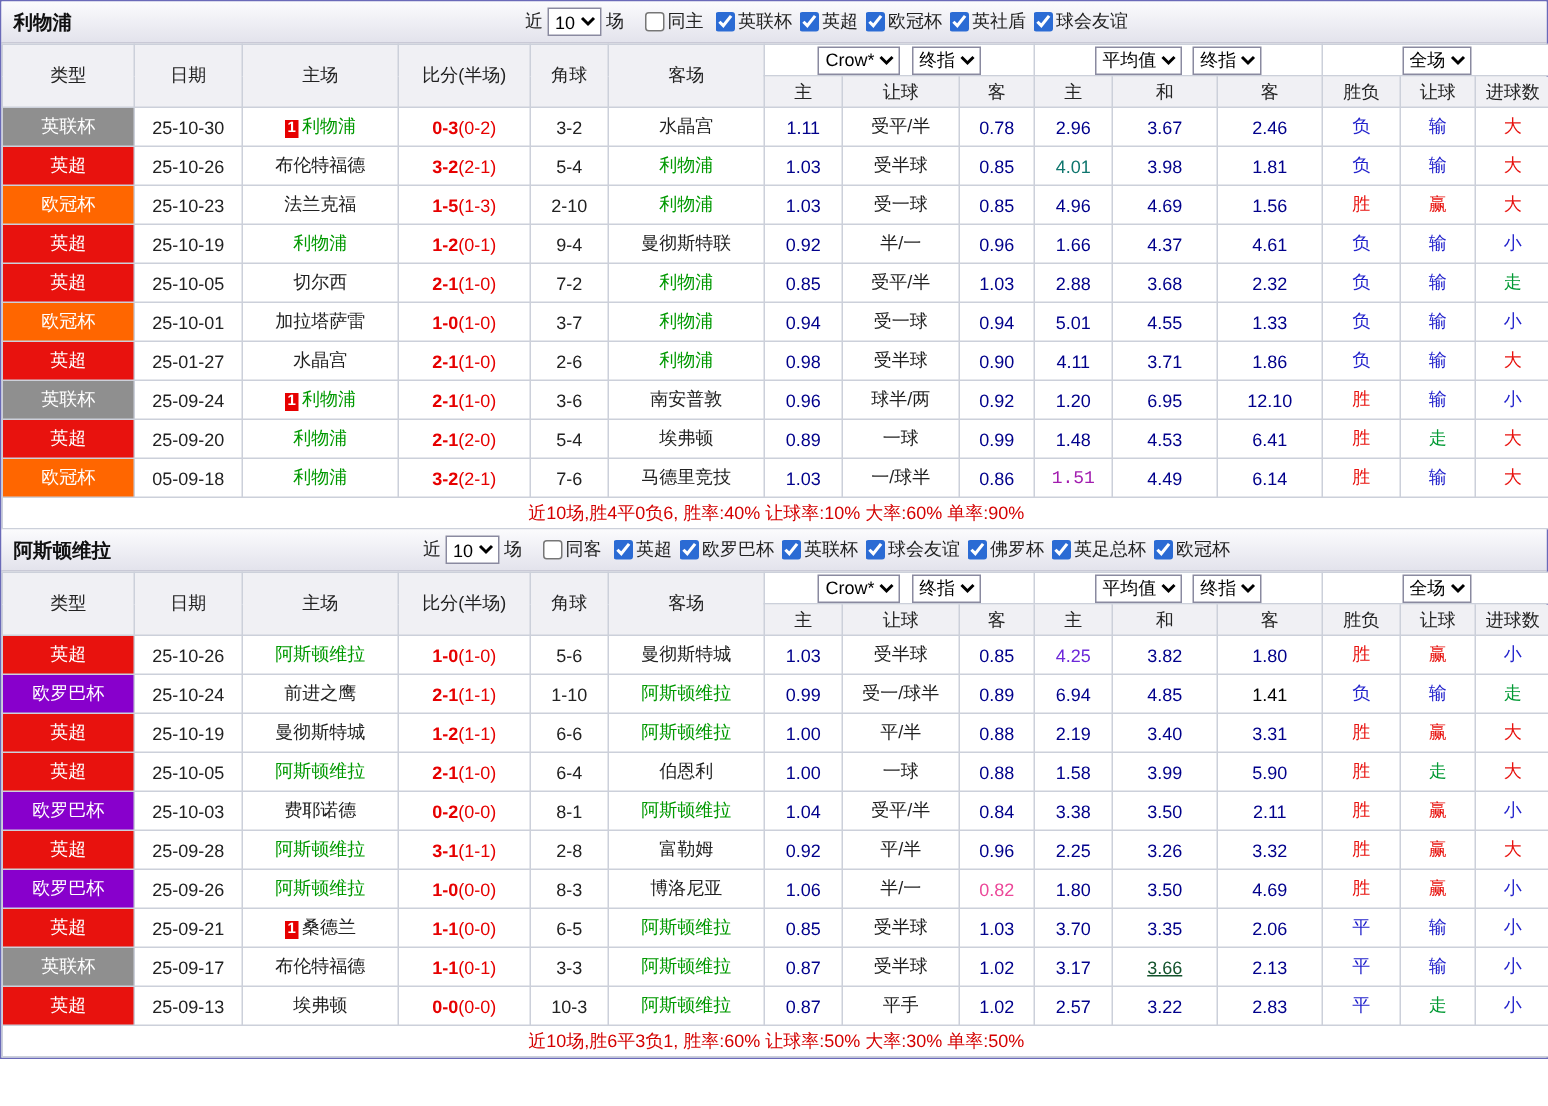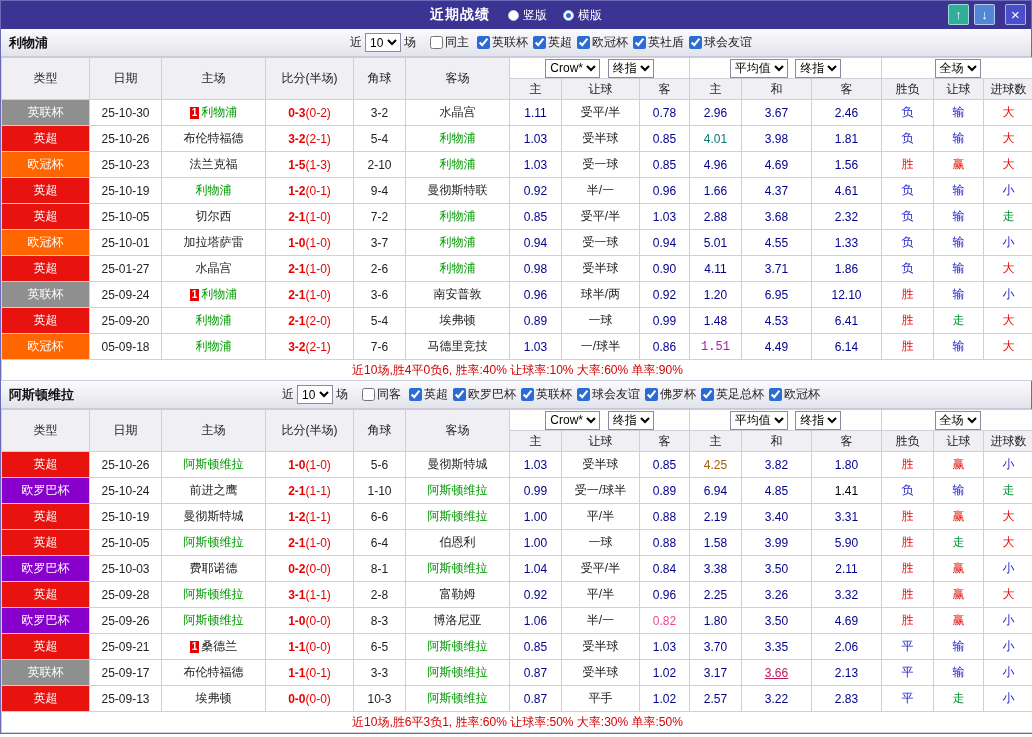--- a/index.html
+++ b/index.html
@@ -34,44 +34,20 @@
   td.lg{color:#fff;}
   .badge{display:inline-block;color:#fff;font-size:10px;line-height:12px;padding:0 2px;margin-right:2px;font-weight:bold;}
   .ft{font-weight:bold;}
   .summary td{height:20px;color:#d40000;background:#fff;}
 </style>
 </head>
 <body>
 
 <div class="app">
 
-  <div class="titlebar" style="background: rgb(59, 52, 146);">
-    <span class="tb-title">近期战绩</span>
-    <span class="radio-group">
-      <span class="radio-opt">
-        <span class="radio-ind"></span>
-        <span>竖版</span>
-      </span>
-      <span class="radio-opt">
-        <span class="radio-ind on"></span>
-        <span>横版</span>
-      </span>
-    </span>
-    <span class="tb-buttons">
-      <button class="tb-btn up">
-          <span>↑</span>
-        </button>
-      <button class="tb-btn down">
-          <span>↓</span>
-        </button>
-      <button class="tb-btn close">
-          <span>×</span>
-        </button>
-    </span>
-  </div>
 
   <div class="section-band">
     <div class="team-title">利物浦</div>
     <div class="filters">
       <span>近</span>
       <select><option>10</option></select>
       <span>场</span>
       <label class="venue-gap">
         <input type="checkbox" style="">
         <span>同主</span>
@@ -415,21 +391,21 @@
         <tr>
           <td class="lg" style="background: rgb(232, 18, 14);">英超</td>
           <td>25-10-26</td>
           <td><span style="color: rgb(0, 153, 0);">阿斯顿维拉</span></td>
           <td><span class="ft" style="color: rgb(230, 0, 0);">1-0</span><span style="color: rgb(230, 0, 0);">(1-0)</span></td>
           <td>5-6</td>
           <td><span>曼彻斯特城</span></td>
           <td style="color: rgb(0, 0, 139);">1.03</td>
           <td>受半球</td>
           <td style="color: rgb(0, 0, 139);">0.85</td>
-          <td style="color: #a16207;">4.25</td>
+          <td style="color: #6d28d9;">4.25</td>
           <td style="color: rgb(0, 0, 139);">3.82</td>
           <td style="color: rgb(0, 0, 139);">1.80</td>
           <td style="color: rgb(232, 18, 14);">胜</td>
           <td style="color: rgb(232, 18, 14);">赢</td>
           <td style="color: rgb(34, 34, 204);">小</td>
         </tr>
         <tr>
           <td class="lg" style="background: rgb(136, 0, 204);">欧罗巴杯</td>
           <td>25-10-24</td>
           <td><span>前进之鹰</span></td>
@@ -552,21 +528,21 @@
           <td class="lg" style="background: rgb(143, 143, 143);">英联杯</td>
           <td>25-09-17</td>
           <td><span>布伦特福德</span></td>
           <td><span class="ft" style="color: rgb(230, 0, 0);">1-1</span><span style="color: rgb(230, 0, 0);">(0-1)</span></td>
           <td>3-3</td>
           <td><span style="color: rgb(0, 153, 0);">阿斯顿维拉</span></td>
           <td style="color: rgb(0, 0, 139);">0.87</td>
           <td>受半球</td>
           <td style="color: rgb(0, 0, 139);">1.02</td>
           <td style="color: rgb(0, 0, 139);">3.17</td>
-          <td style="color: #be185d; text-decoration: underline;">3.66</td>
+          <td style="color: #14532d; text-decoration: underline;">3.66</td>
           <td style="color: rgb(0, 0, 139);">2.13</td>
           <td style="color: rgb(34, 34, 204);">平</td>
           <td style="color: rgb(34, 34, 204);">输</td>
           <td style="color: rgb(34, 34, 204);">小</td>
         </tr>
         <tr>
           <td class="lg" style="background: rgb(232, 18, 14);">英超</td>
           <td>25-09-13</td>
           <td><span>埃弗顿</span></td>
           <td><span class="ft" style="color: rgb(230, 0, 0);">0-0</span><span style="color: rgb(230, 0, 0);">(0-0)</span></td>

